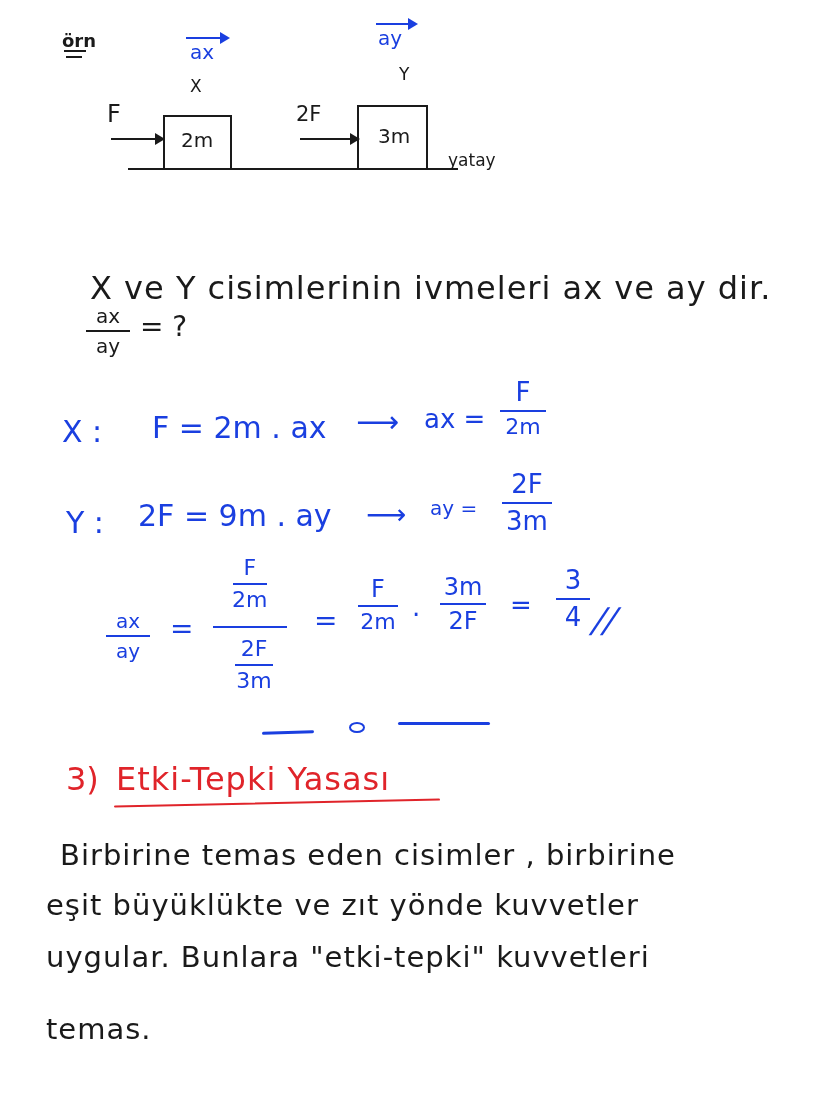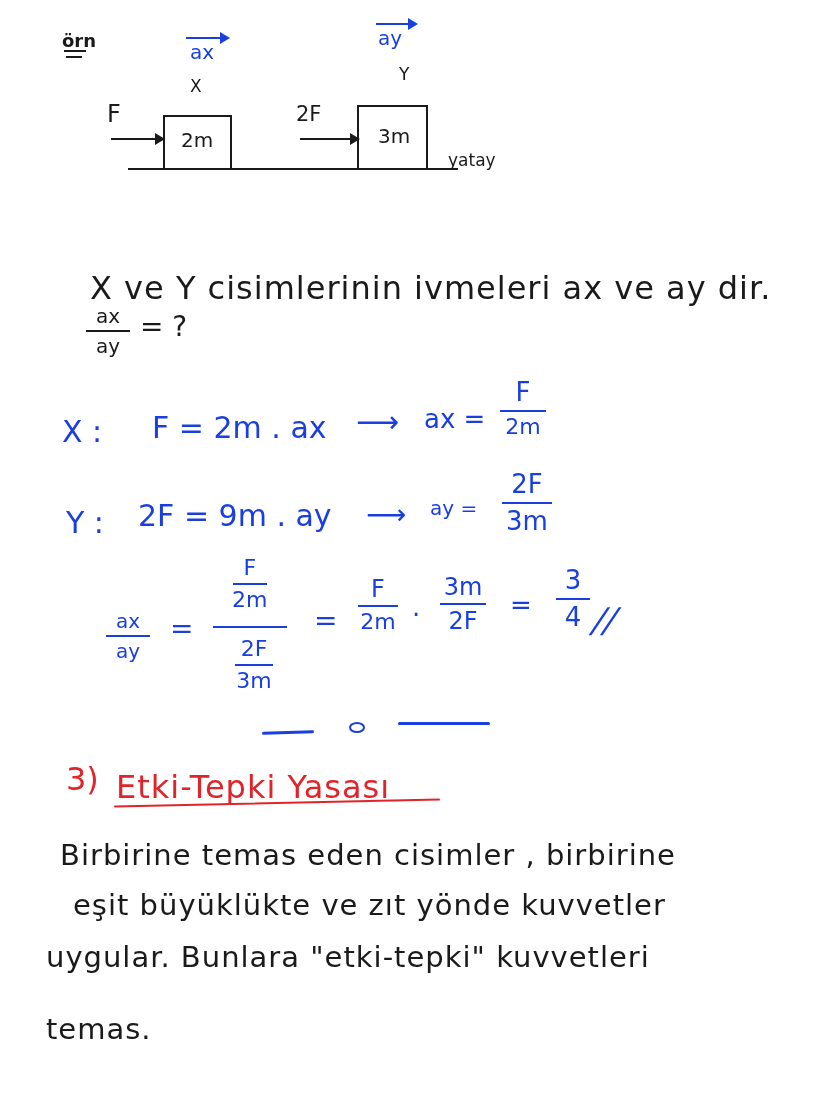--- a/index.html
+++ b/index.html
@@ -136,19 +136,19 @@
   <span class="bar" style="width:34px;"></span>
   <span class="den">4</span>
 </div>
 <div class="abs hand blue" style="left:594px; top:600px; font-size:34px; transform:skewX(-20deg);">//</div>
 
 <div class="sep-line" style="left:262px; top:731px; width:52px; transform:rotate(-2deg);"></div>
 <div class="sep-dot" style="left:349px; top:722px;"></div>
 <div class="sep-line" style="left:398px; top:722px; width:92px;"></div>
 
 <div class="abs hand red" style="left:66px; top:760px; font-size:32px;">3)</div>
-<div class="abs hand red" style="left:116px; top:760px; font-size:32px; letter-spacing:1px;margin-top:8px;">Etki-Tepki Yasası</div>
+<div class="abs hand red" style="left:116px; top:760px; font-size:32px; letter-spacing:1px;">Etki-Tepki Yasası</div>
 <div class="red-underline" style="left:114px; top:802px; width:326px;"></div>
 
 <div class="abs hand blk body-text" style="left:60px; top:838px;">Birbirine  temas  eden  cisimler , birbirine</div>
-<div class="abs hand blk body-text" style="left:46px; top:888px;margin-left:27px;">eşit  büyüklükte  ve  zıt  yönde  kuvvetler</div>
+<div class="abs hand blk body-text" style="left:46px; top:888px;">eşit  büyüklükte  ve  zıt  yönde  kuvvetler</div>
 <div class="abs hand blk body-text" style="left:46px; top:940px;">uygular.  Bunlara  "etki-tepki"  kuvvetleri</div>
 <div class="abs hand blk body-text" style="left:46px; top:1012px;">temas.</div>
 
 </body></html>

